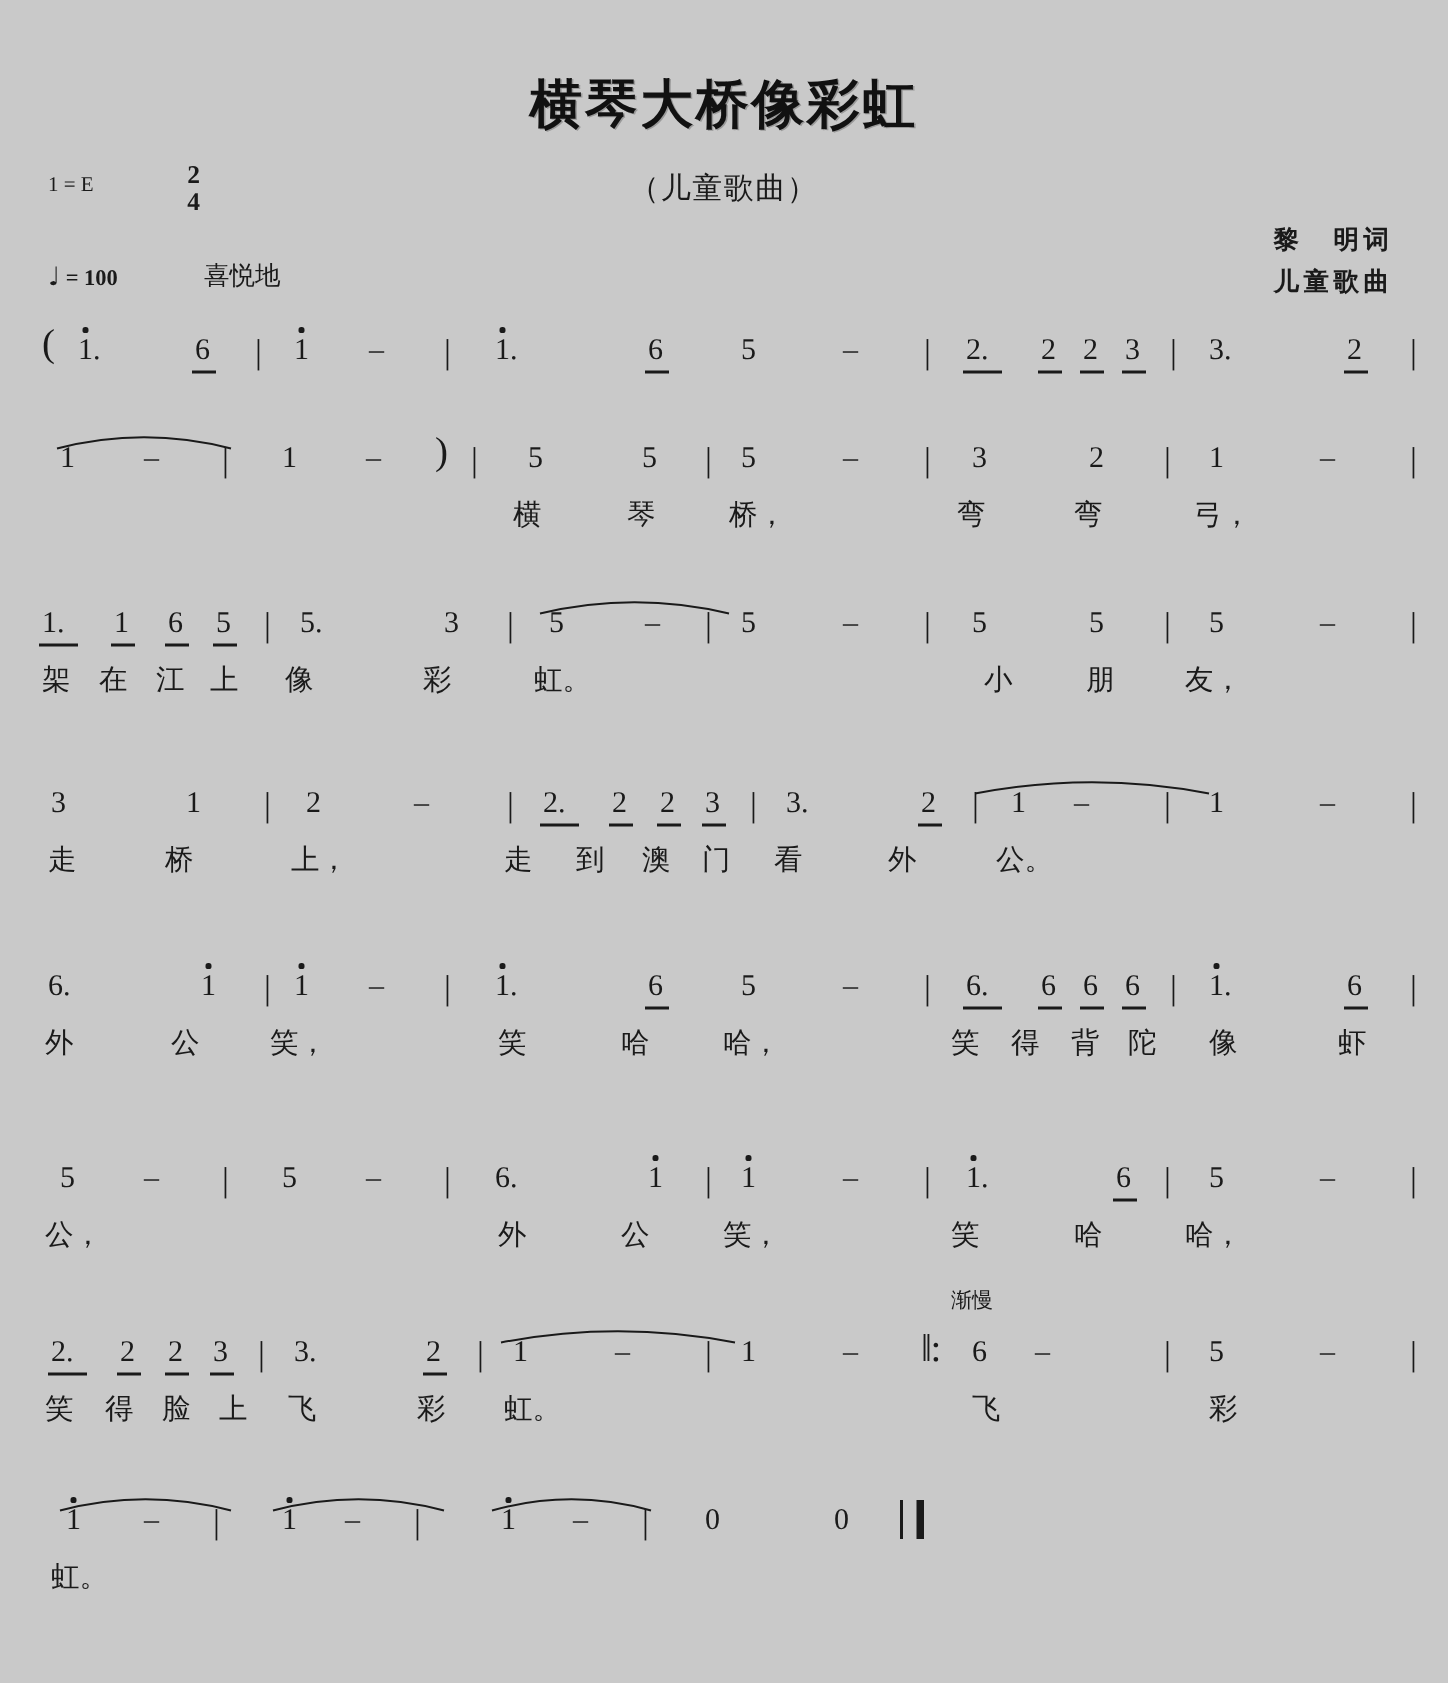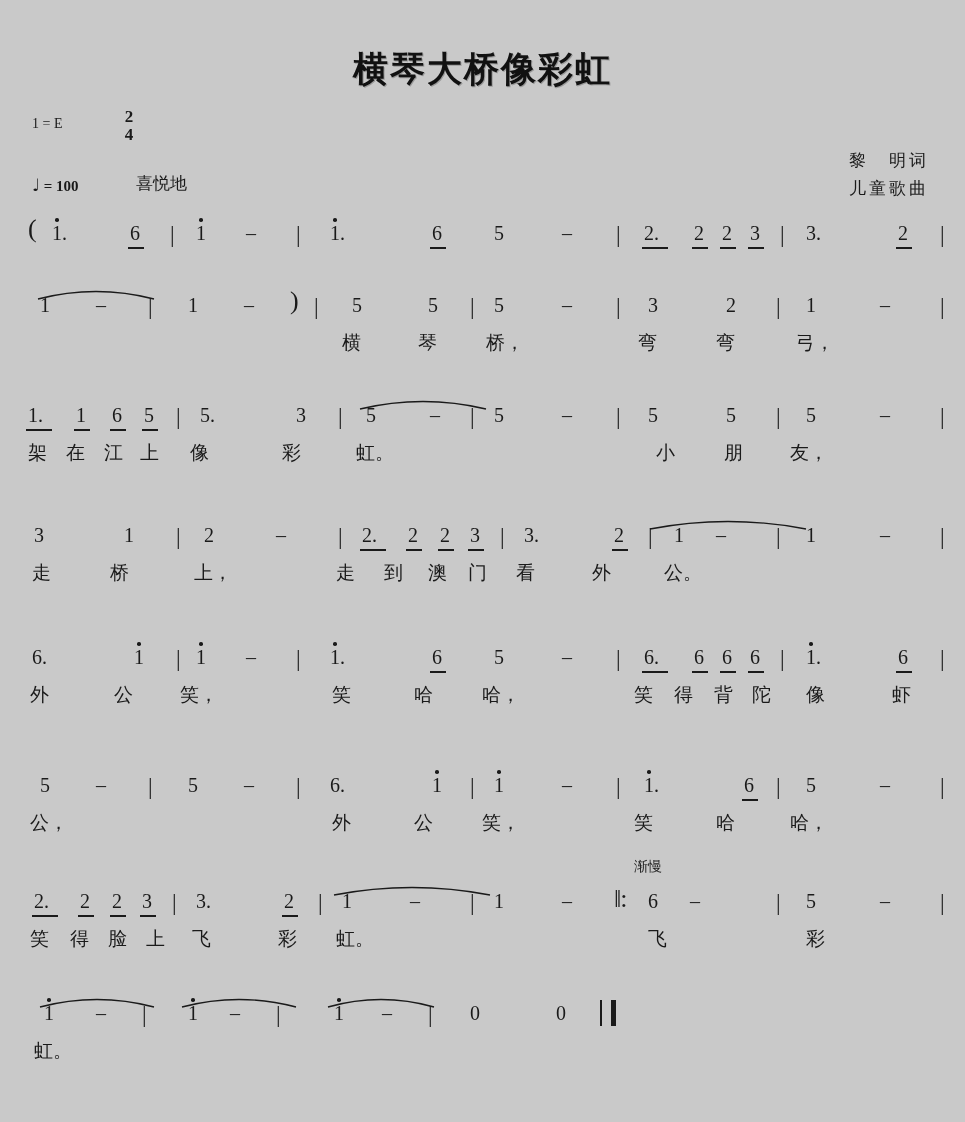--- a/index.html
+++ b/index.html
@@ -86,20 +86,21 @@
     font-family: "DejaVu Sans", sans-serif;
   }
   .credits {
     position: absolute;
     right: 36px;
     top: 146px;
     font-size: 17px;
     font-family: "DejaVu Sans", sans-serif;
     line-height: 28px;
     letter-spacing: 3px;
+    font-weight: bold;
   }
 
   
   .system {
     position: absolute;
     left: 0;
     width: 965px;
     height: 100px;
   }
   .notes-line {
@@ -185,20 +186,21 @@
     letter-spacing: 1px;
   }
   .watermark .site { color: #2a2a2a; }
 </style>
 </head>
 <body>
 
 <div class="sheet">
 
   <div class="title">横琴大桥像彩虹</div>
+  <div class="subtitle">（儿童歌曲）</div>
 
   <div class="key-sig">1 = E</div>
   <div class="meter">
     <span class="num">2</span>
     <span class="den">4</span>
   </div>
 
   <div class="tempo">
     <span class="note-glyph">♩</span>
     <span>= 100</span>

